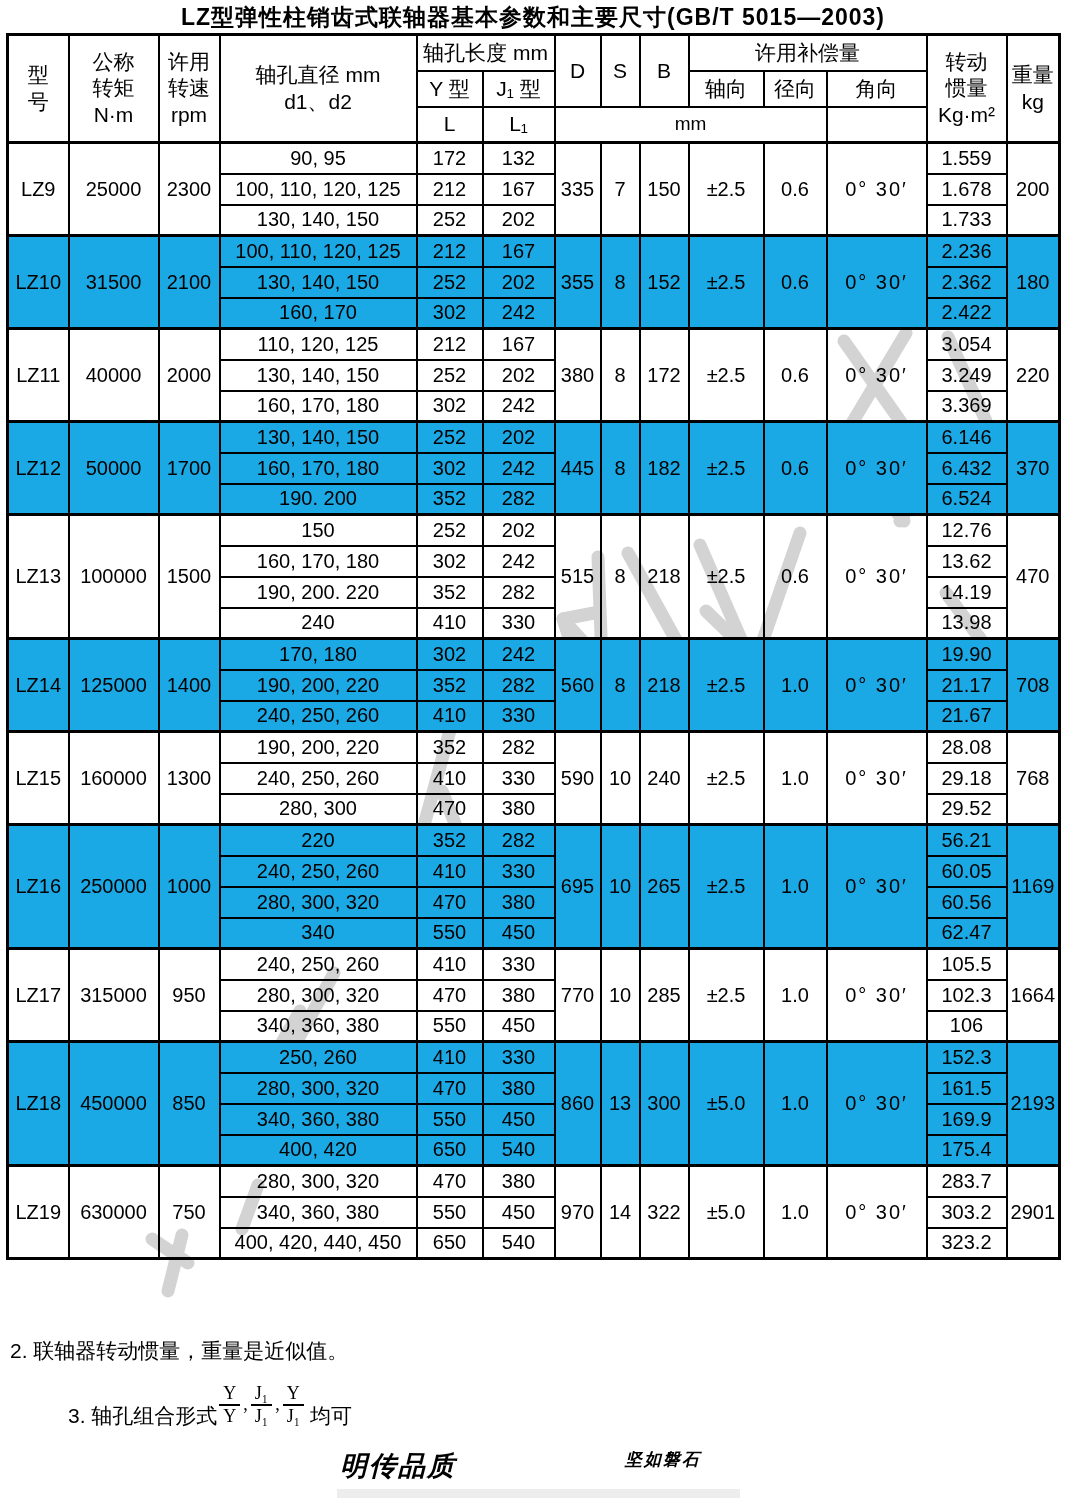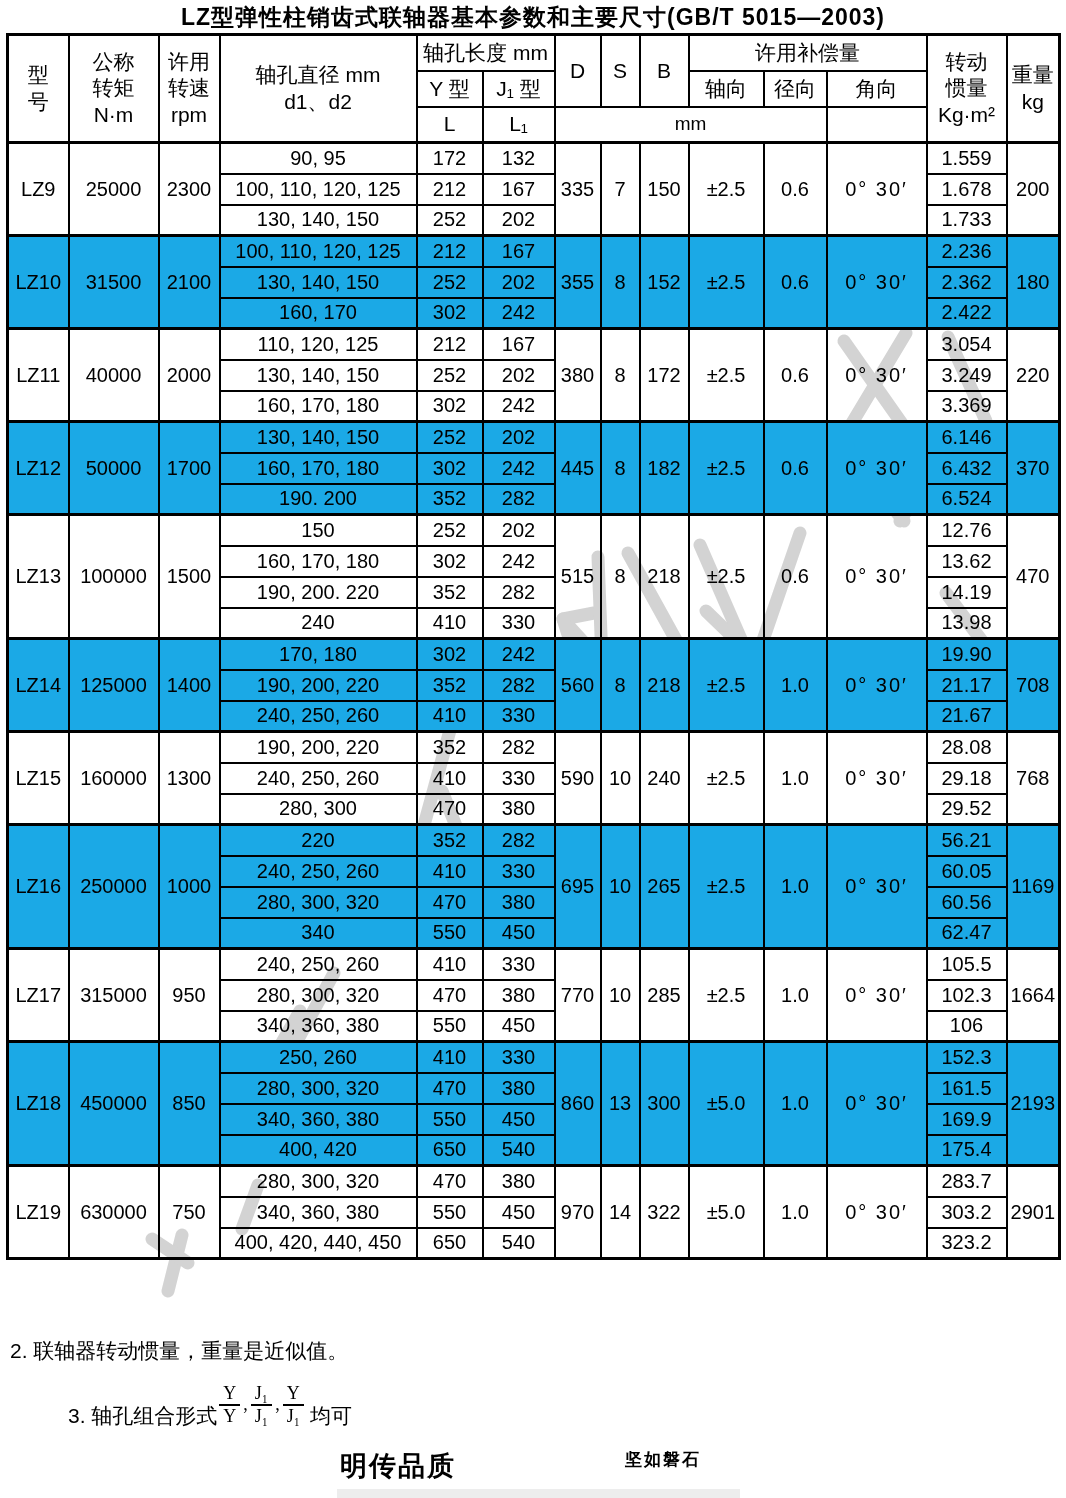--- a/index.html
+++ b/index.html
@@ -63,21 +63,21 @@
   .frac{
     display:inline-flex;flex-direction:column;align-items:center;
     font-family:"Liberation Serif","DejaVu Serif",serif;
     font-size:18px;line-height:1.15;
     margin:0 2px;vertical-align:middle;
   }
   .frac .num{border-bottom:2px solid #000;padding:0 4px;}
   .frac .den{padding:0 4px;}
   .frac-sep{margin:0 1px;font-family:"Liberation Serif",serif;font-size:18px;}
   .footer{
-    position:absolute;top:1448px;left:0;width:1066px;height:40px;z-index:1;
+    position:absolute;top:1448px;left:0;width:1066px;height:40px;z-index:1;font-style:italic;
   }
   .footer .slogan-left{position:absolute;left:340px;top:0;font-size:27px;font-weight:600;letter-spacing:2px;}
   .footer .slogan-right{position:absolute;left:625px;top:0;font-size:17px;font-weight:600;letter-spacing:2px;}
   .bottom-bar{
     position:absolute;left:337px;top:1489px;width:403px;height:9px;
     background:#EDEDED;z-index:0;
   }
 </style>
 </head>
 <body>

